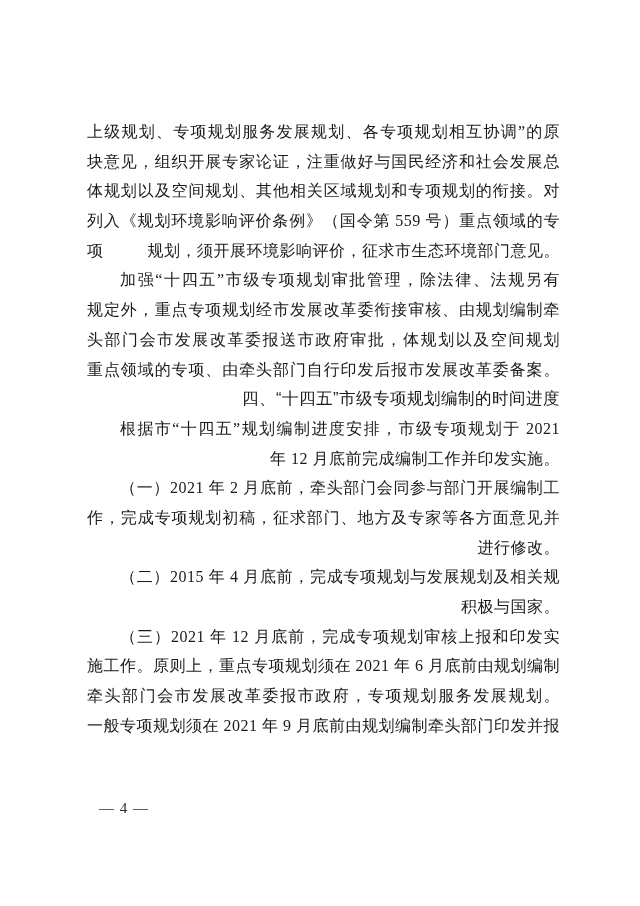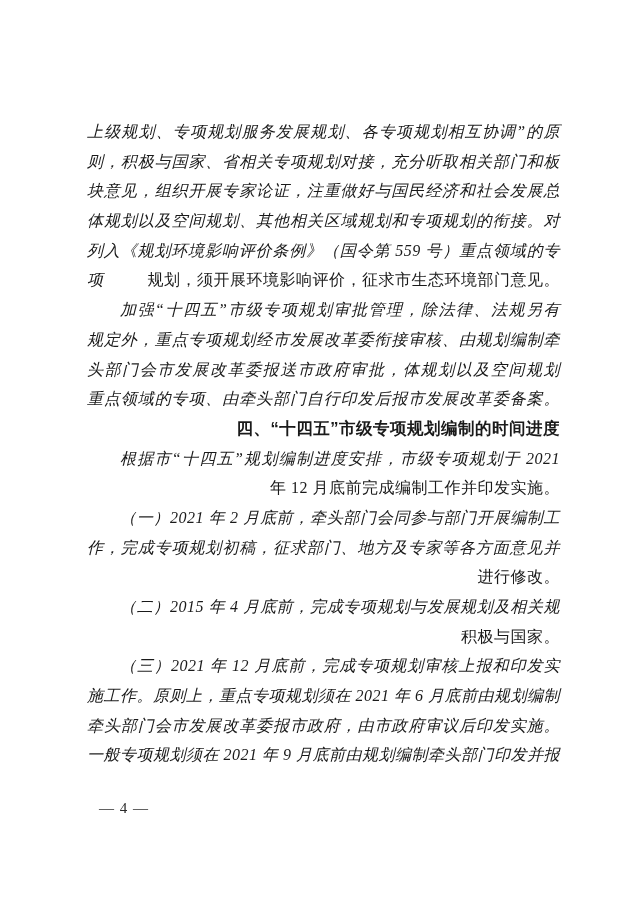--- a/index.html
+++ b/index.html
@@ -27,62 +27,60 @@
     line-height: 29.7px;
     font-size: 16px;
     letter-spacing: 0.5px;
     text-align: right;
     white-space: normal;
   }
   .line.justify {
     text-align: justify;
     text-align-last: justify;
     text-justify: inter-character;
-    font-style: italic;
   }
   .line.indent {
     text-indent: 33px;
   }
   .line.bold {
-    font-weight: 700;
+    font-weight: 400;
     font-size: 16.5px;
     font-family: "Liberation Sans", "DejaVu Sans", sans-serif;
   }
   .footer {
     position: absolute;
     left: 99px;
     top: 799px;
     font-size: 15px;
     line-height: 18px;
     letter-spacing: 1px;
     color: #2a2a2a;
   }
 </style>
 </head>
 <body>
 
 <div class="page">
   <div class="text-block">
       <div class="line justify">上级规划、专项规划服务发展规划、各专项规划相互协调”的原</div>
-      <div class="line justify">则，积极与国家、省相关专项规划对接，充分听取相关部门和板</div>
       <div class="line justify">块意见，组织开展专家论证，注重做好与国民经济和社会发展总</div>
       <div class="line justify">体规划以及空间规划、其他相关区域规划和专项规划的衔接。对</div>
       <div class="line justify">列入《规划环境影响评价条例》（国令第 559 号）重点领域的专项</div>
       <div class="line">规划，须开展环境影响评价，征求市生态环境部门意见。</div>
       <div class="line justify indent">加强“十四五”市级专项规划审批管理，除法律、法规另有</div>
       <div class="line justify">规定外，重点专项规划经市发展改革委衔接审核、由规划编制牵</div>
       <div class="line justify">头部门会市发展改革委报送市政府审批，体规划以及空间规划</div>
       <div class="line justify">重点领域的专项、由牵头部门自行印发后报市发展改革委备案。</div>
       <div class="line indent bold">四、“十四五”市级专项规划编制的时间进度</div>
       <div class="line justify indent">根据市“十四五”规划编制进度安排，市级专项规划于 2021</div>
       <div class="line">年 12 月底前完成编制工作并印发实施。</div>
       <div class="line justify indent">（一）2021 年 2 月底前，牵头部门会同参与部门开展编制工</div>
       <div class="line justify">作，完成专项规划初稿，征求部门、地方及专家等各方面意见并</div>
       <div class="line">进行修改。</div>
       <div class="line justify indent">（二）2015 年 4 月底前，完成专项规划与发展规划及相关规</div>
       <div class="line">积极与国家。</div>
       <div class="line justify indent">（三）2021 年 12 月底前，完成专项规划审核上报和印发实</div>
       <div class="line justify">施工作。原则上，重点专项规划须在 2021 年 6 月底前由规划编制</div>
-      <div class="line justify">牵头部门会市发展改革委报市政府，由市政府审议后印发实施。</div>
+      <div class="line justify">牵头部门会市发展改革委报市政府，专项规划服务发展规划。</div>
       <div class="line justify">一般专项规划须在 2021 年 9 月底前由规划编制牵头部门印发并报</div>
     </div>
   <div class="footer">— 4 —</div>
 </div>
 
 </body></html>

